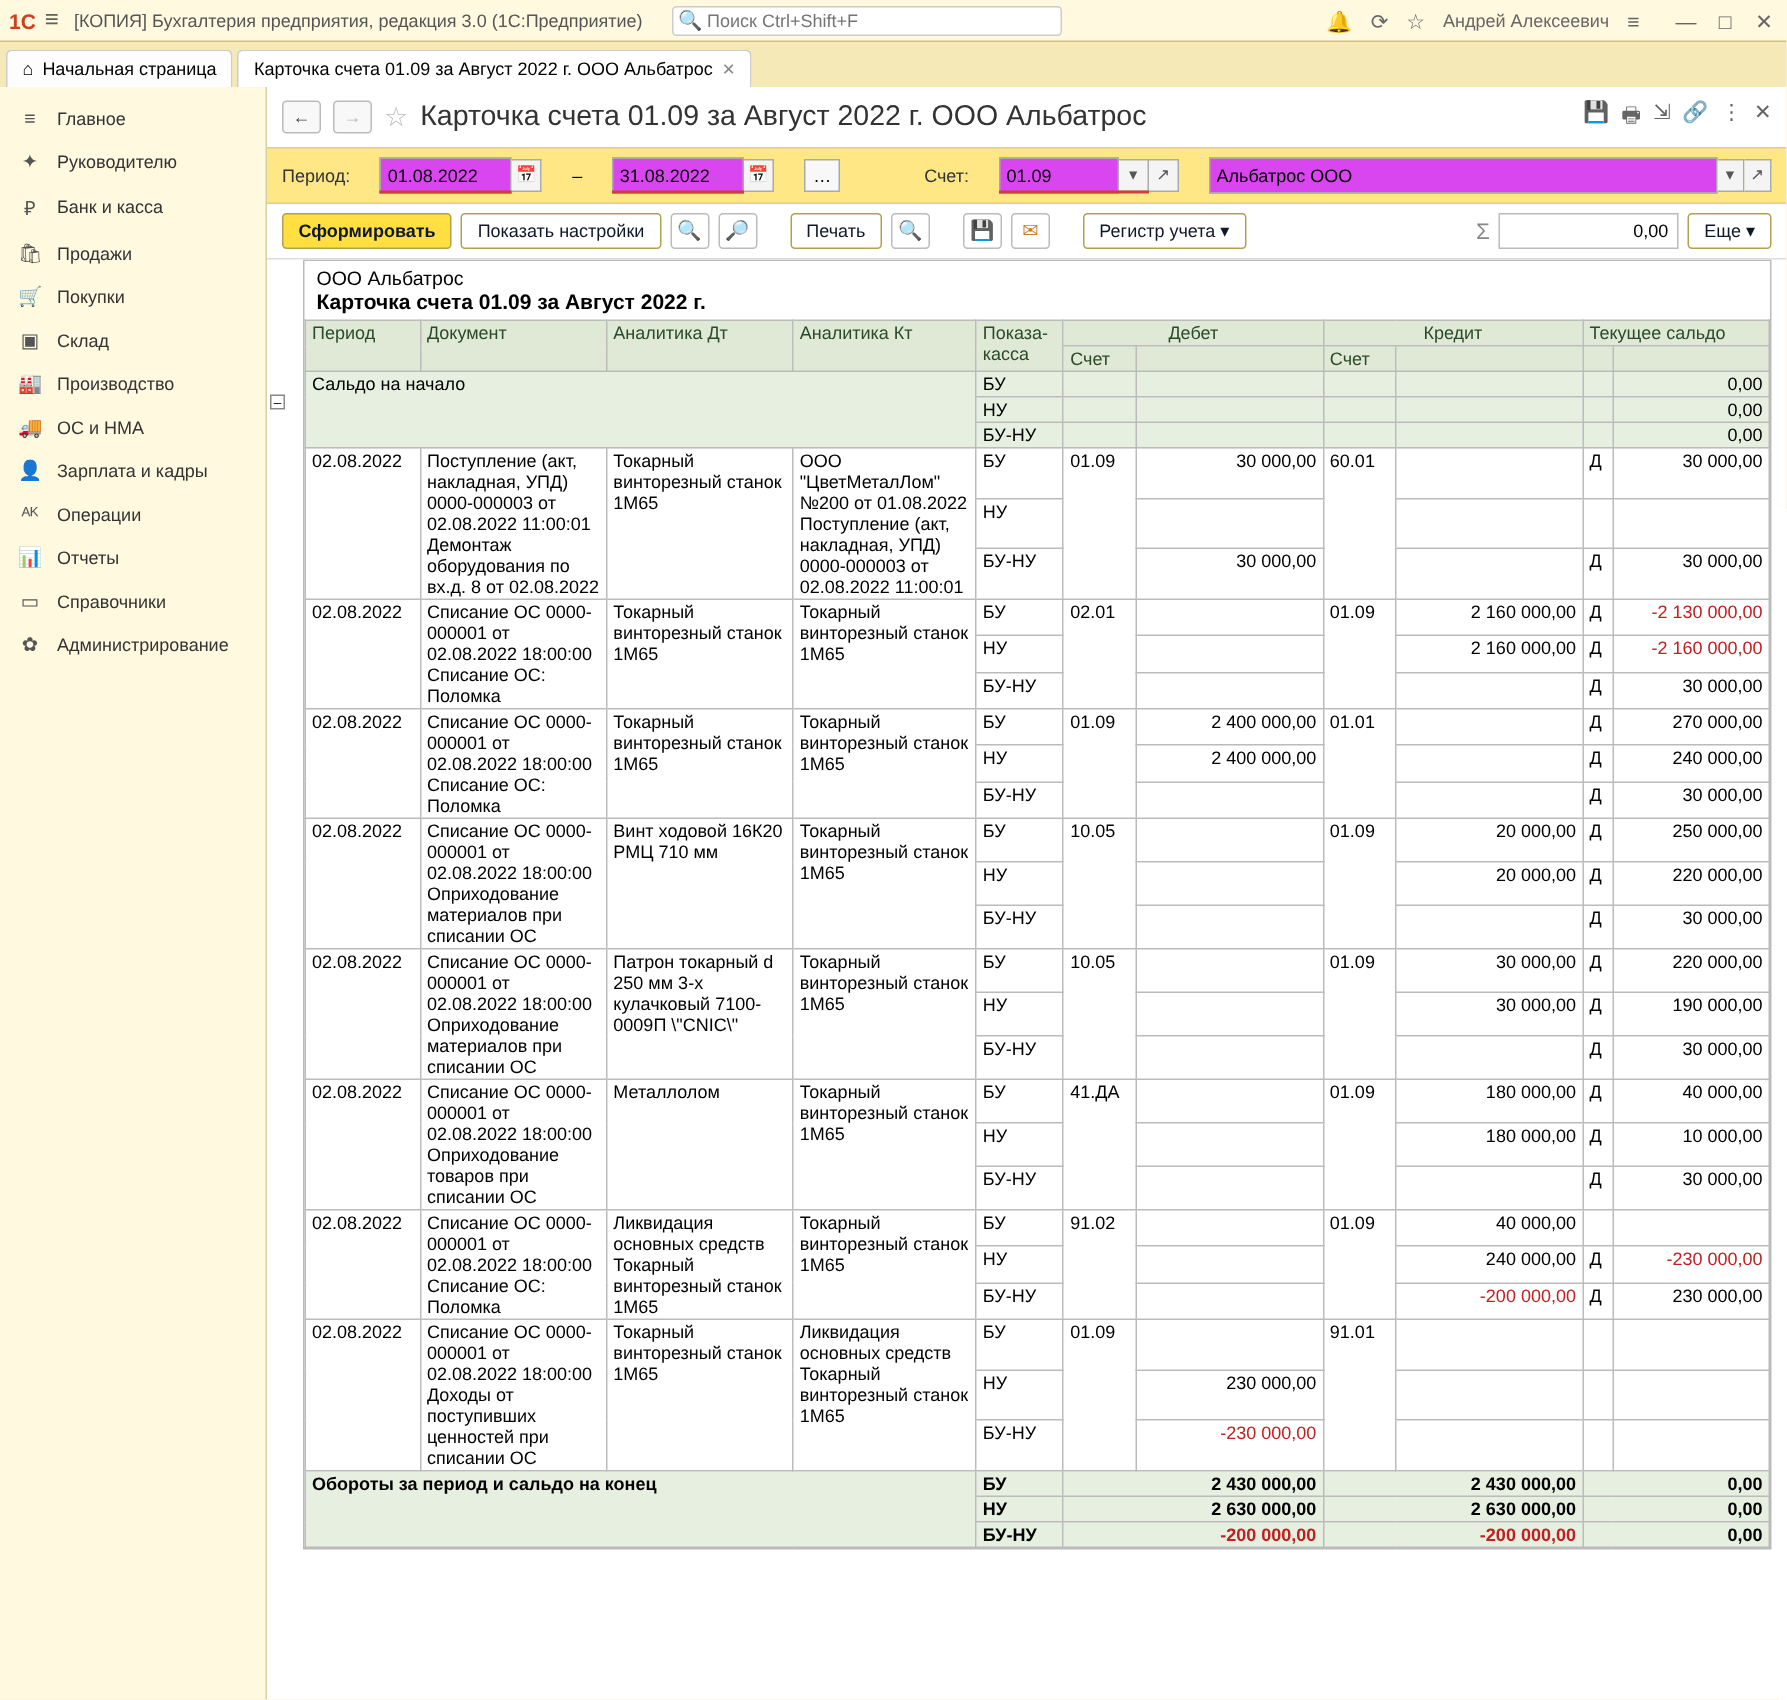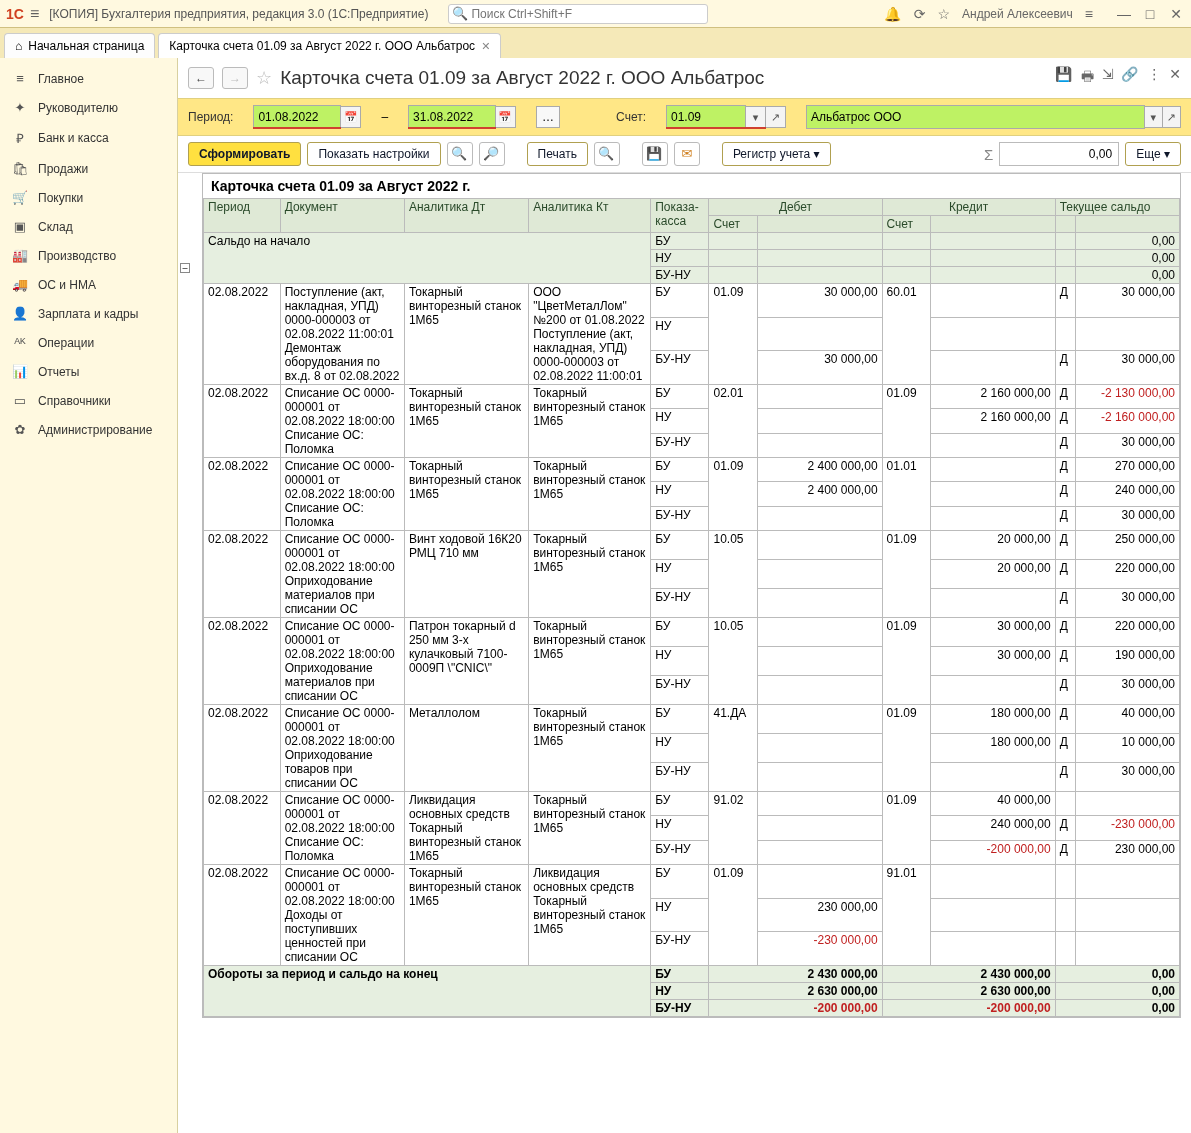--- a/index.html
+++ b/index.html
@@ -38,21 +38,21 @@
 .navbtn.dis { color: #bbb; }
 .star { color: #bbb; font-size: 18px; cursor: pointer; }
 .hdrtitle { font-size: 19px; color: #333; flex: 1; }
 .hdricons { display: flex; gap: 8px; color: #666; }
 .hdricons span { cursor: pointer; font-size: 14px; }
 
 
 .filterbar { background: #ffe786; padding: 6px 10px; display: flex; align-items: center; gap: 20px; border-top: 1px solid #e0d080; border-bottom: 1px solid #e0d080; }
 .filterbar label { color: #333; }
 .fld { position: relative; display: inline-flex; align-items: center; }
-.fld input { height: 22px; border: 1px solid #aaa; padding: 11px 4px; background: #bef264; }
+.fld input { height: 22px; border: 1px solid #aaa; padding: 11px 4px; background: #d946ef; }
 .fld .underline { position: absolute; bottom: 0; left: 0; right: 20px; height: 2px; background: #d04030; }
 .calbtn, .tinybtn { width: 20px; height: 22px; border: 1px solid #aaa; border-left: none; background: #f4f4f4; cursor: pointer; text-align: center; line-height: 20px; font-size: 11px; color: #555; }
 .dots { width: 24px; height: 22px; border: 1px solid #aaa; background: #f8f8f8; cursor: pointer; text-align: center; line-height: 20px; }
 
 
 .toolbar { padding: 6px 10px; display: flex; align-items: center; gap: 6px; border-bottom: 1px solid #ddd; }
 .btn { height: 24px; padding: 0 10px; border: 1px solid #b0a050; background: #fff; border-radius: 3px; cursor: pointer; color: #0f172a; }
 .btn.primary { background: #ffe040; font-weight: bold; }
 .iconbtn { width: 26px; height: 24px; border: 1px solid #bbb; background: #fff; border-radius: 3px; cursor: pointer; text-align: center; line-height: 22px; color: #555; font-size: 13px; }
 .iconbtn.orange { color: #d08020; }
@@ -239,20 +239,21 @@
       <div class="spacer"></div>
       <span style="color:#888;font-size:15px">Σ</span>
       <input class="numfld" value="0,00" style="">
       <button class="btn"><span>Еще</span> ▾</button>
     </div>
 
     <div class="report">
       <div class="collapse-handle">–</div>
       <div class="rpt-inner">
         <div class="rpt-head">
+          <div class="org">ООО Альбатрос</div>
           <div class="title">Карточка счета 01.09 за Август 2022 г.</div>
         </div>
         <table class="rpt">
           <thead>
             <tr>
               <th class="col-period" rowspan="2">Период</th>
               <th class="col-doc" rowspan="2">Документ</th>
               <th class="col-adt" rowspan="2">Аналитика Дт</th>
               <th class="col-akt" rowspan="2">Аналитика Кт</th>
               <th class="col-ind" rowspan="2" style="white-space:pre-line">Показа-

